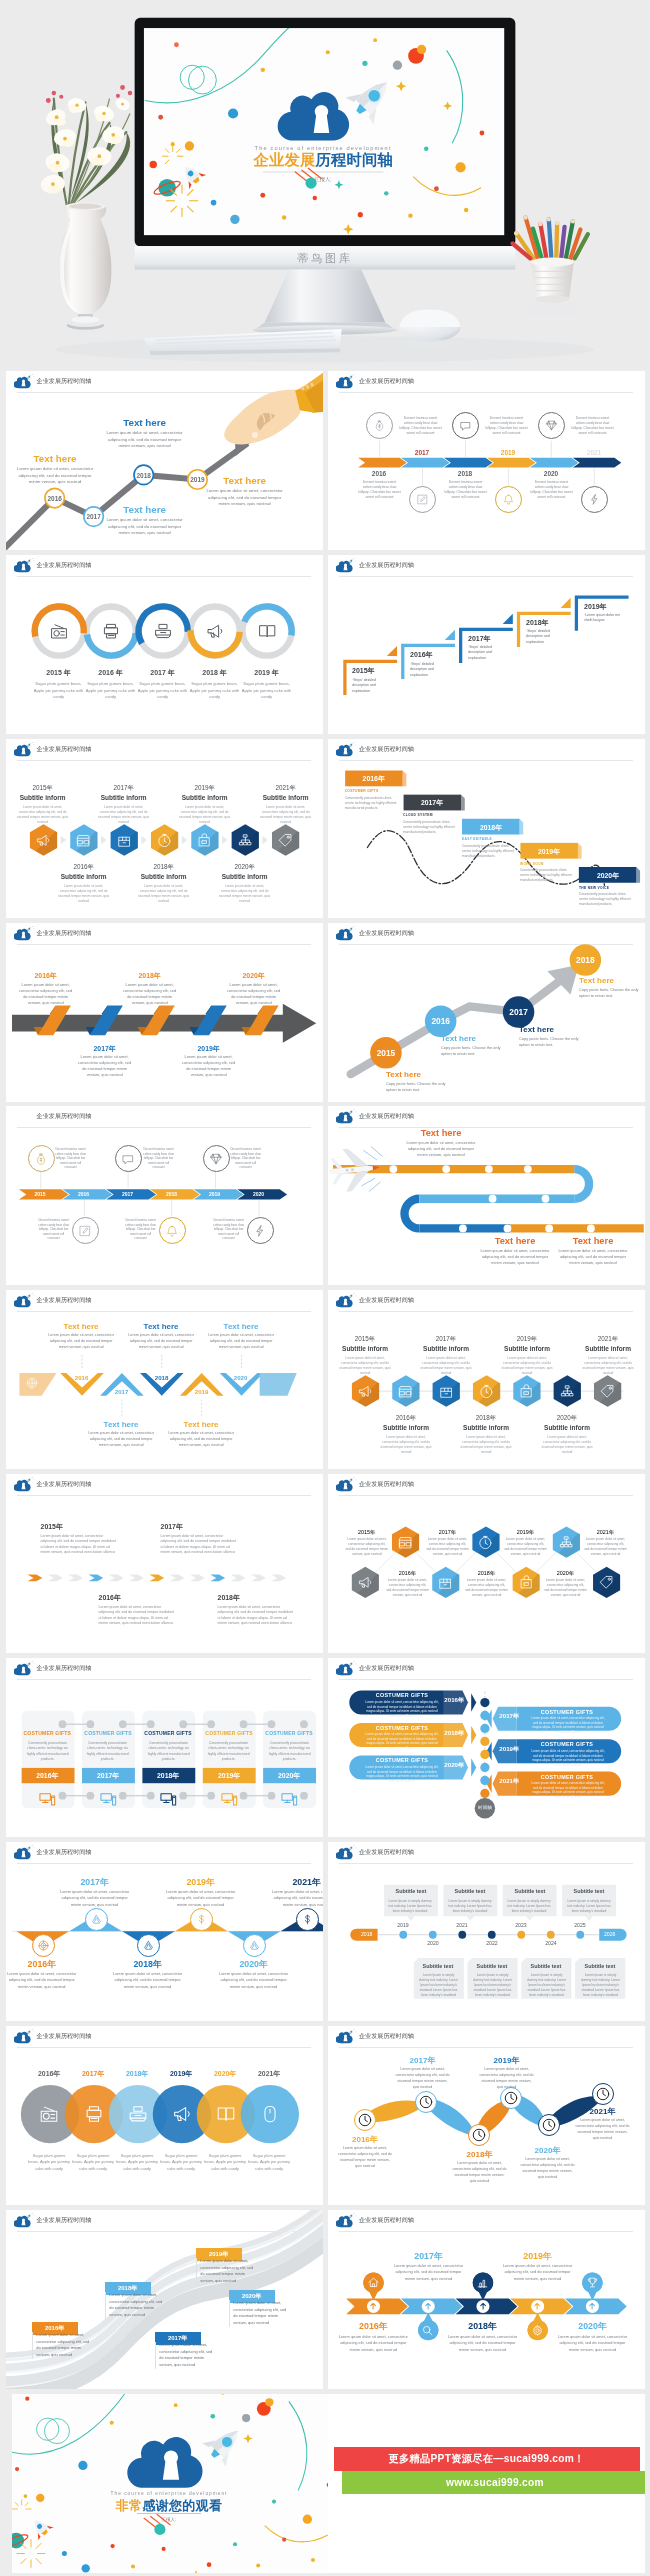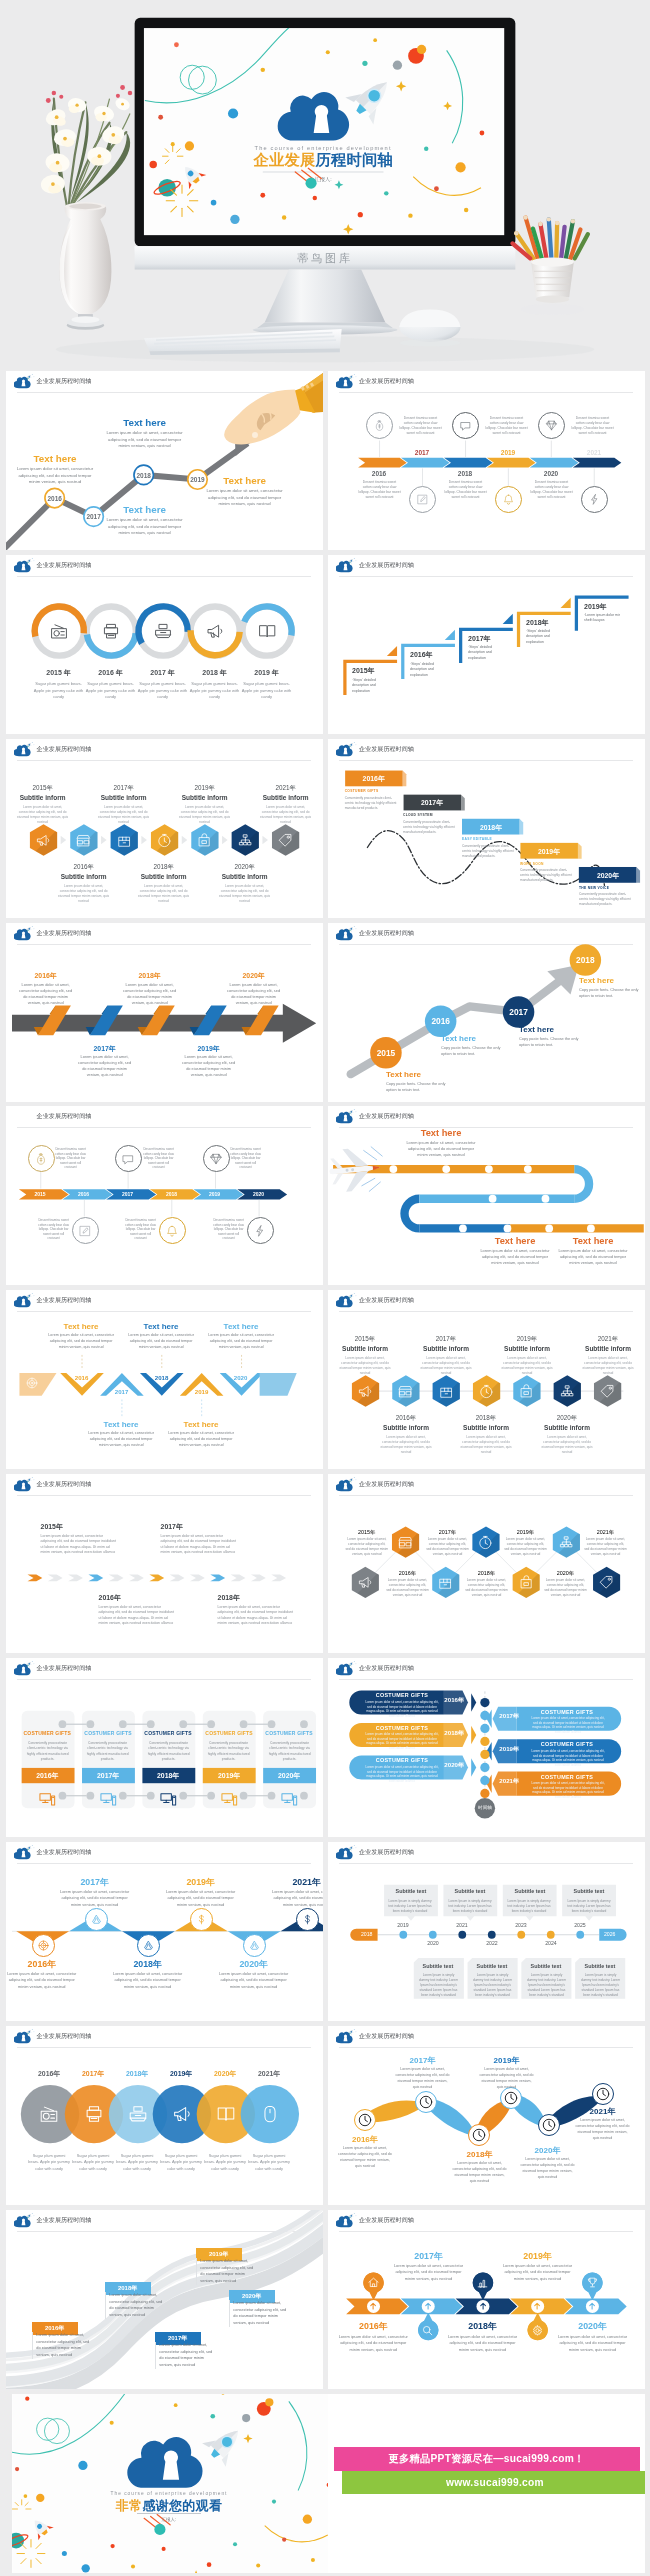--- a/index.html
+++ b/index.html
@@ -98,21 +98,21 @@
   .yr22{position:absolute;text-align:center;font-size:8.8px;font-weight:bold;}
   .tp22{position:absolute;text-align:center;font-size:3.9px;color:#7a7f84;line-height:1.6;}
   
   .cc17{position:absolute;width:21.4px;height:21.4px;border-radius:50%;display:flex;align-items:center;justify-content:center;}
   
   .ty-sub{position:absolute;left:0;top:97px;width:314px;text-align:center;font-size:4.8px;color:#8d9299;letter-spacing:1px;}
   .ty-title{position:absolute;left:0;top:103px;width:314px;text-align:center;font-size:13px;font-weight:bold;letter-spacing:0.3px;}
   .ty-line{position:absolute;left:125px;top:119px;width:64px;height:0.9px;background:#c3c8cd;}
   .ty-pres{position:absolute;left:0;top:123px;width:314px;text-align:center;font-size:4.5px;color:#7d8288;}
   
-  .promo1{position:absolute;left:5.6px;top:53px;width:306px;height:24px;background:#ec4899;color:#fff;font-size:10.2px;font-weight:bold;display:flex;align-items:center;justify-content:center;letter-spacing:0.3px;}
+  .promo1{position:absolute;left:5.6px;top:53px;width:306px;height:24px;background:#ef4444;color:#fff;font-size:10.2px;font-weight:bold;display:flex;align-items:center;justify-content:center;letter-spacing:0.3px;}
   .promo2{position:absolute;left:14px;top:77px;width:306px;height:23px;background:#8dc63f;color:#fff;font-size:10.2px;font-weight:bold;display:flex;align-items:center;justify-content:center;letter-spacing:0.3px;}
 </style>
 </head>
 <body>
 
 <div class="page">
 <div class="hero">
   <svg width="650" height="370" viewBox="0 0 700 398">
     <defs>
       <linearGradient id="gStand" x1="0" y1="0" x2="1" y2="0">

